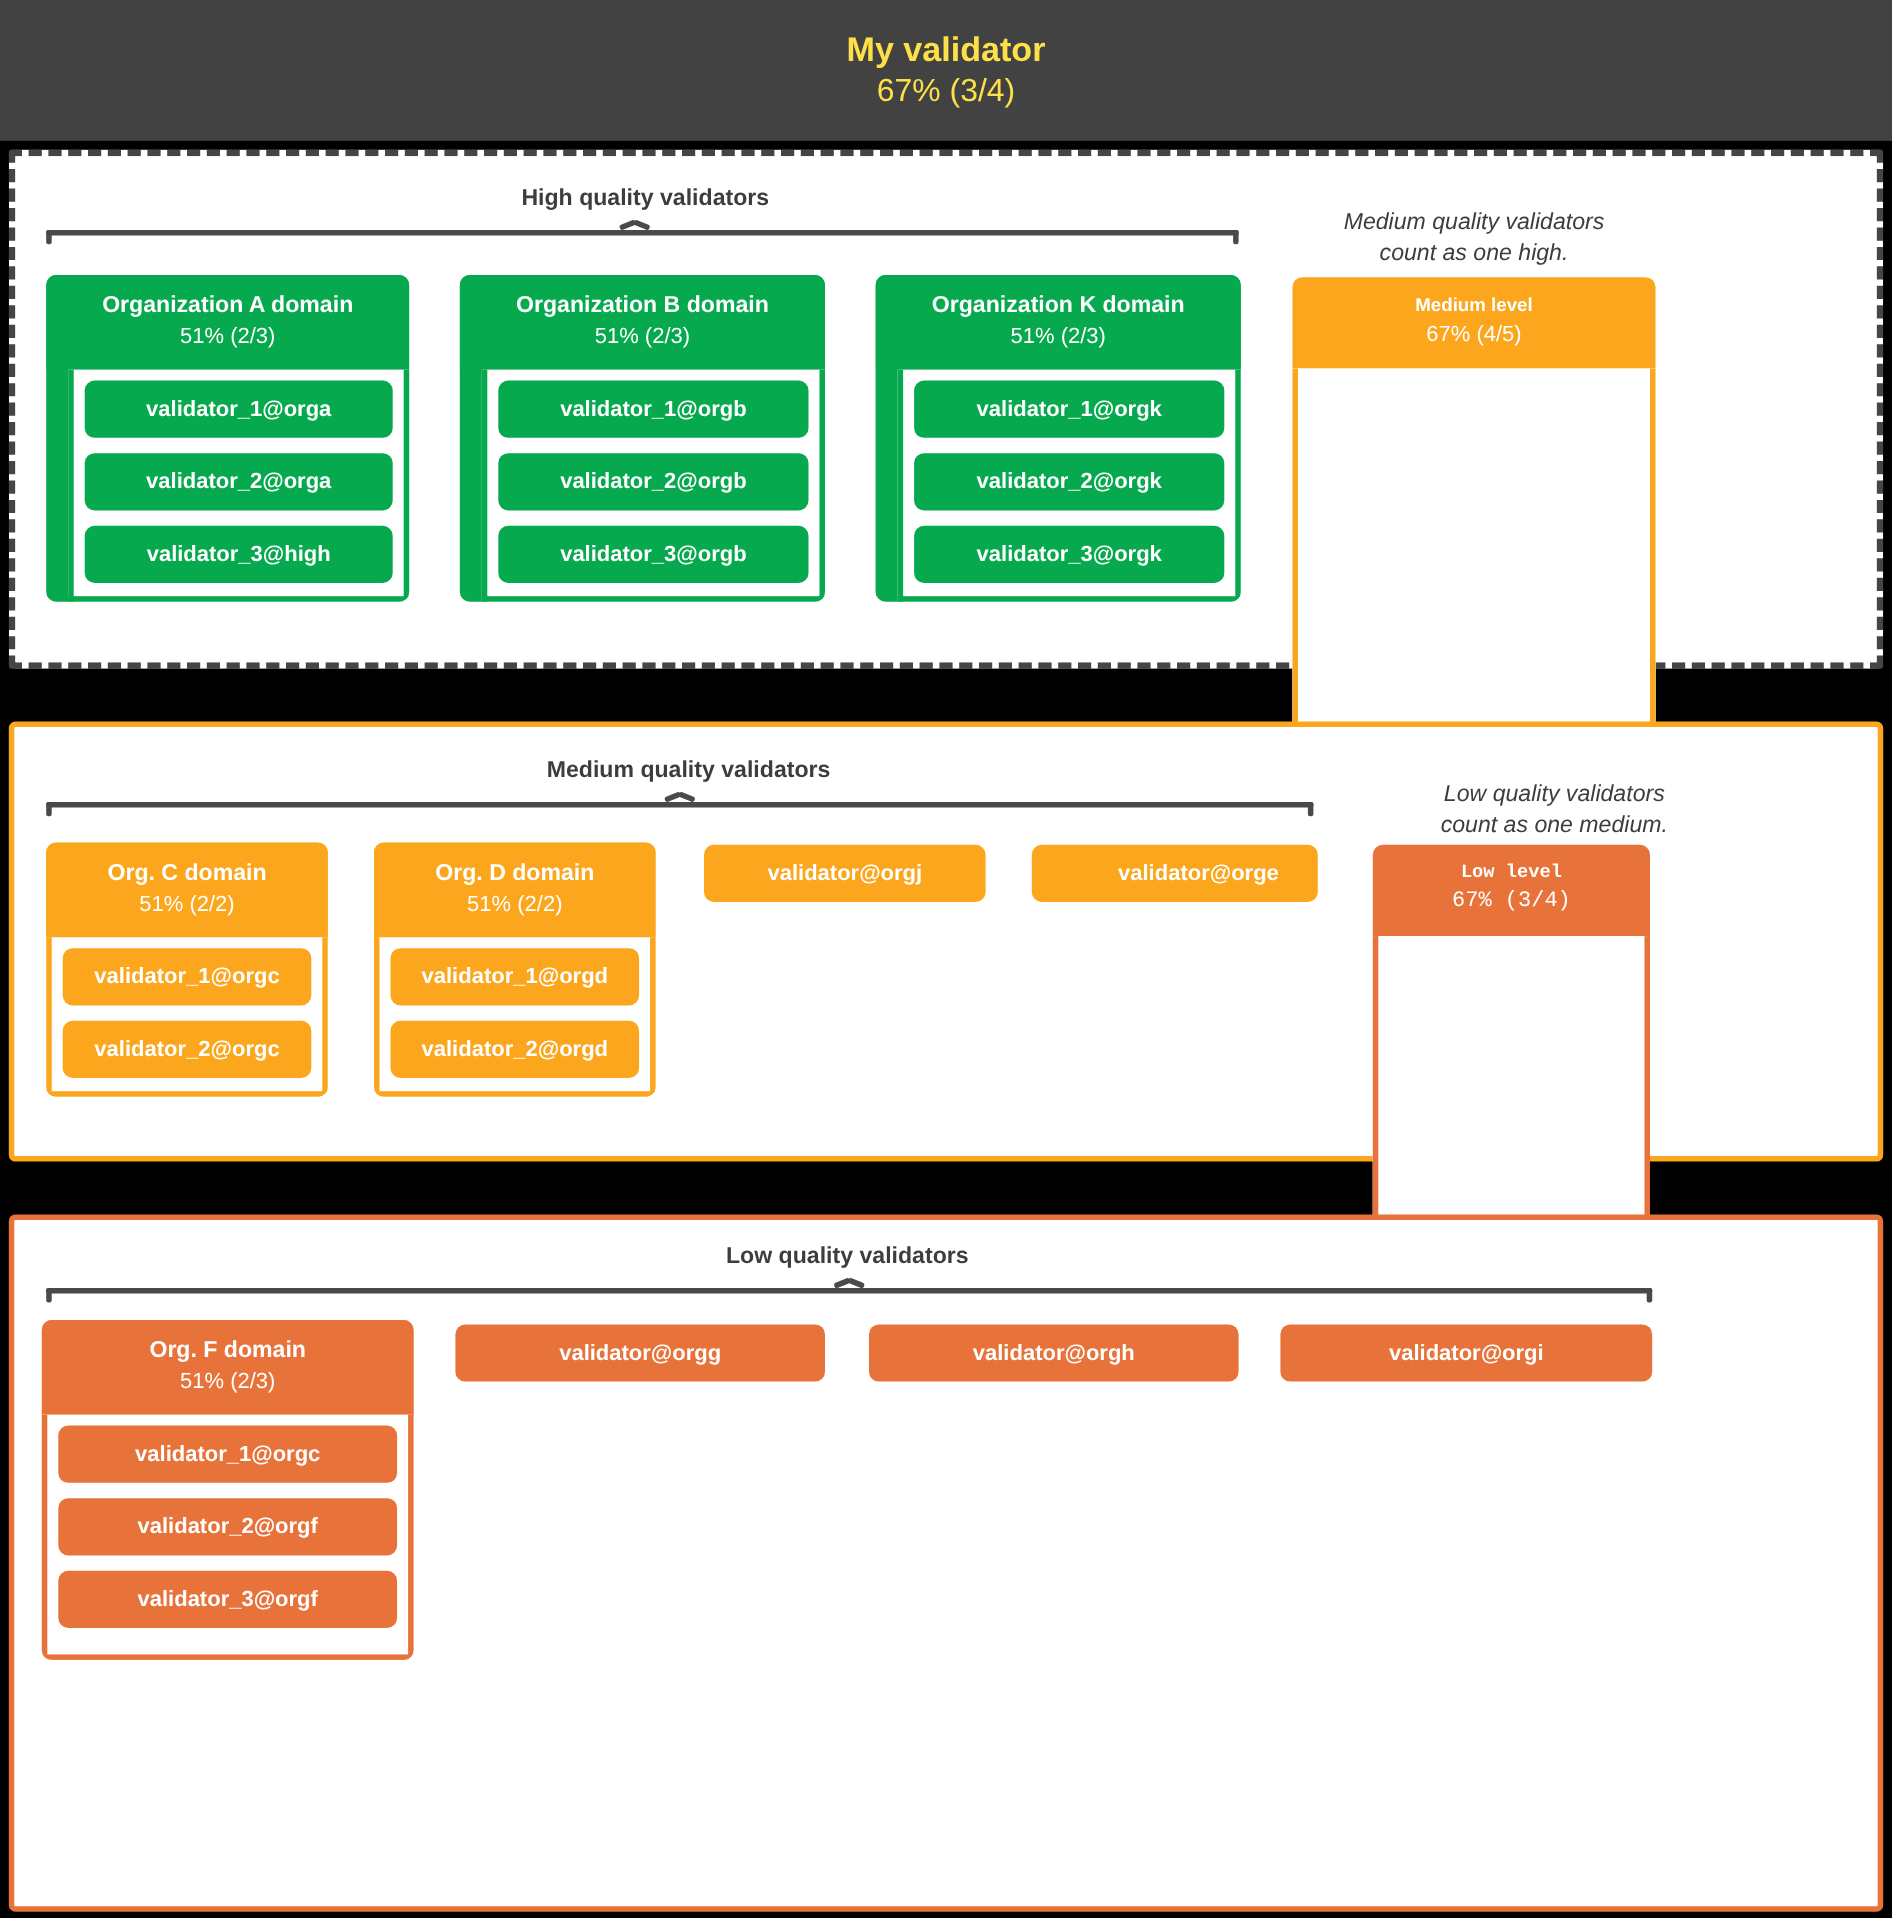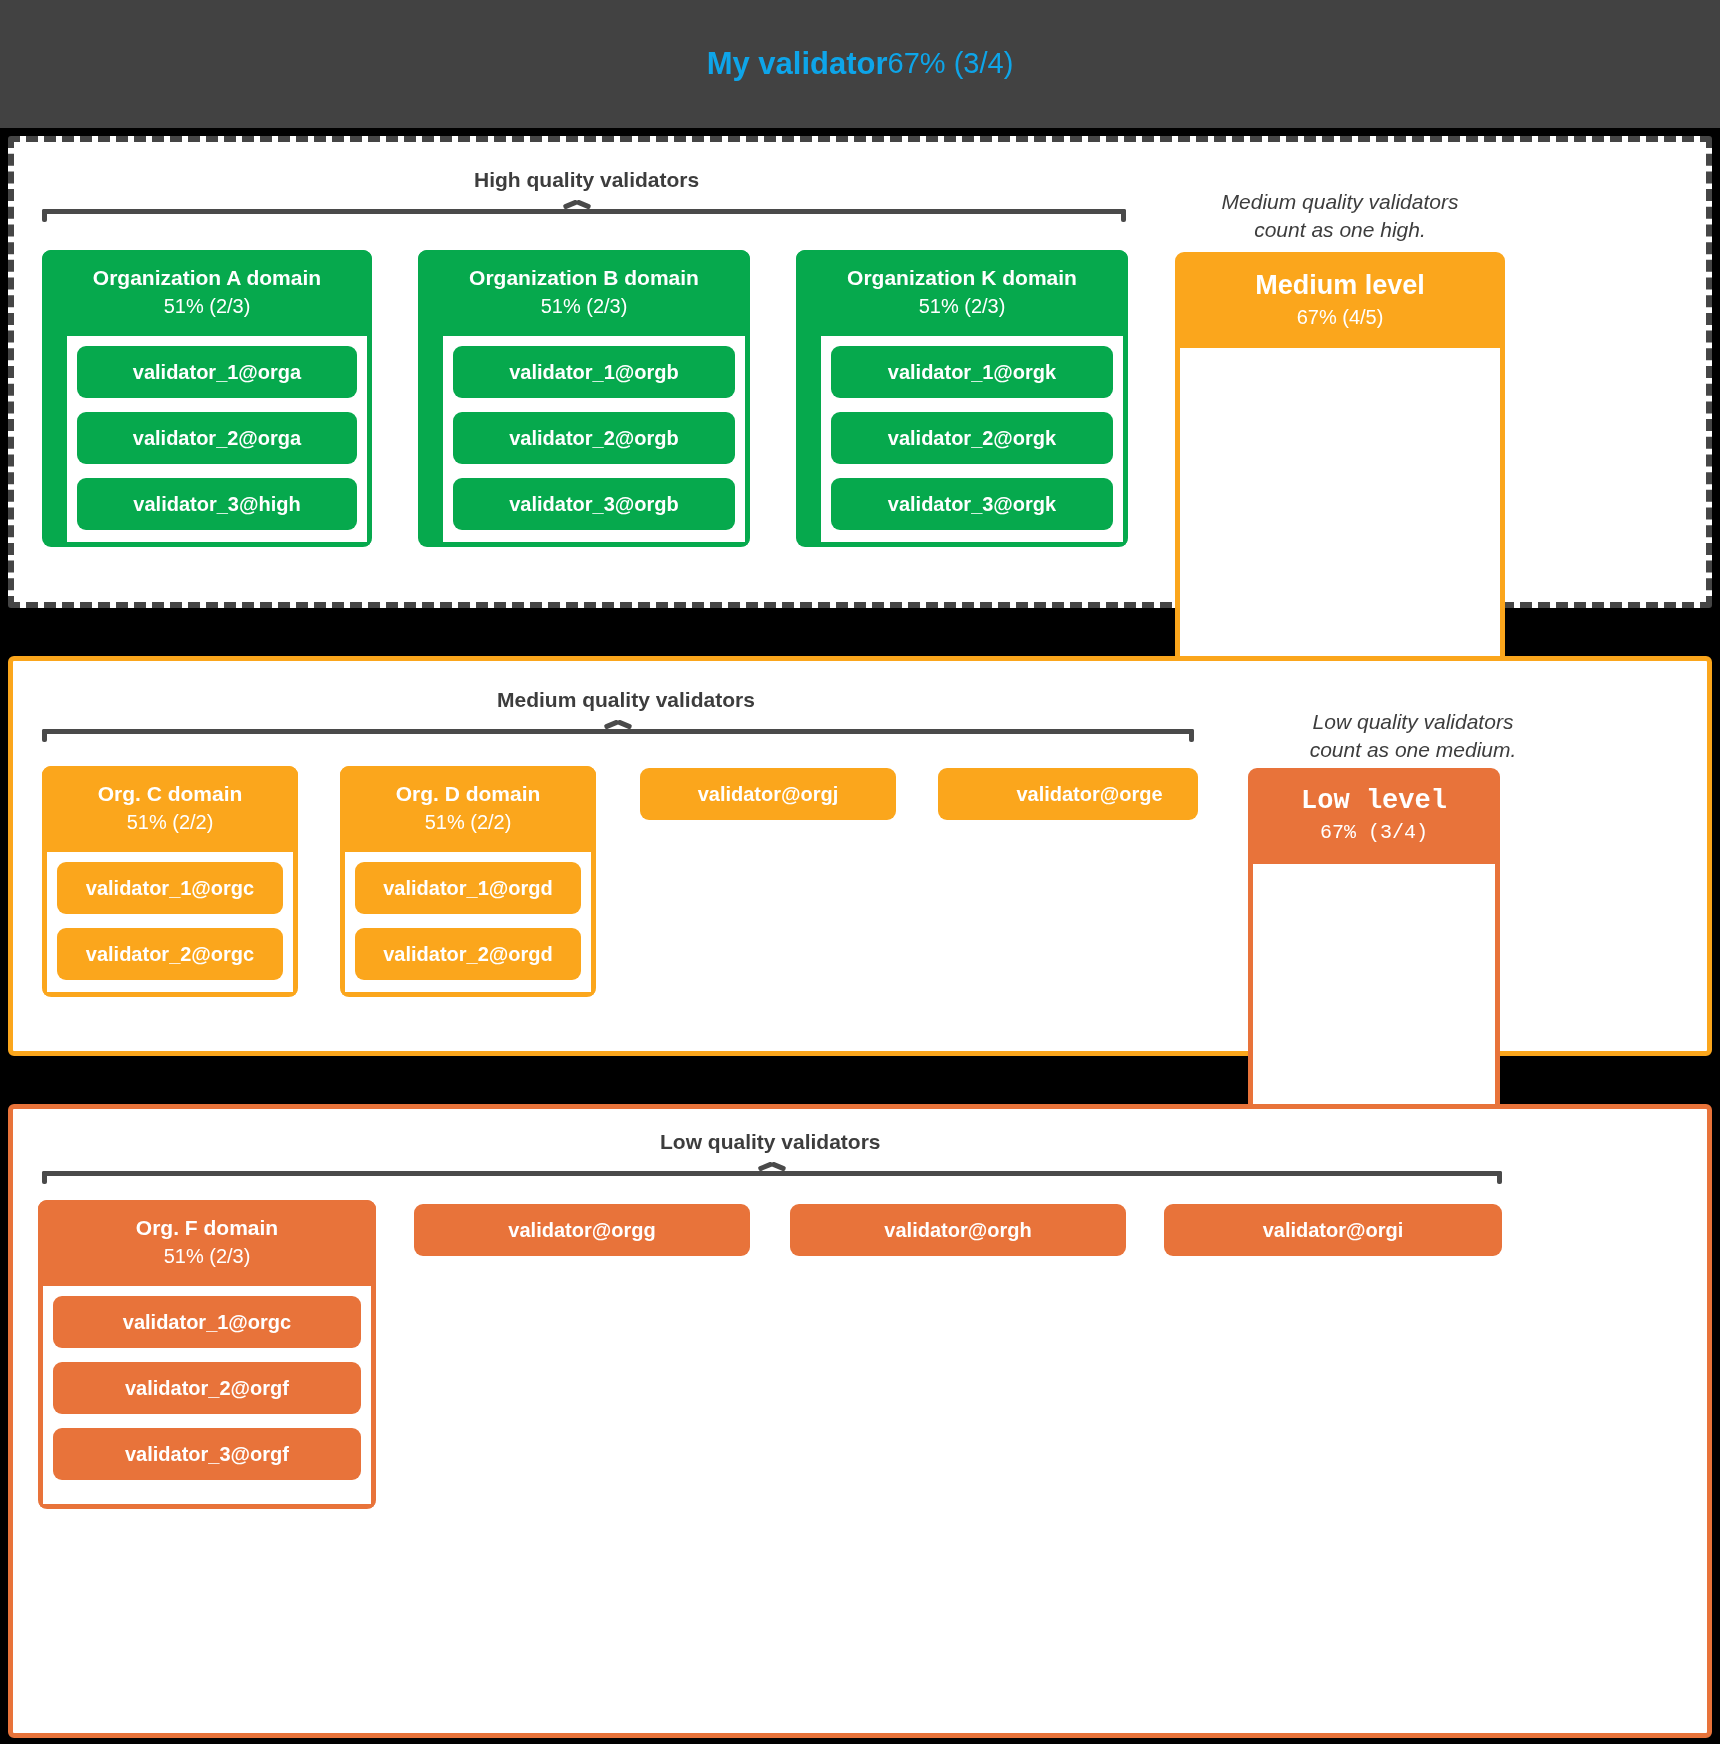--- a/index.html
+++ b/index.html
@@ -18,22 +18,23 @@
     overflow: hidden;
   }
 
   
   .header {
     position: absolute;
     left: 0; top: 0;
     width: 1720px;
     height: 128px;
     background: #424242;
-    color: #0ea5e9;
+    color: #fde047;
     display: flex;
+    flex-direction: column;
     align-items: center;
     justify-content: center;
   }
   .header-title {
     font-size: 31px;
     font-weight: bold;
     line-height: 1.25;
   }
   .header-sub {
     font-size: 29px;
@@ -181,21 +182,21 @@
     background: #ffffff;
     border-radius: 9px 9px 0 0;
   }
   .levelbox .lvl-head {
     color: #ffffff;
     text-align: center;
     padding: 15px 8px 17px 8px;
     border-radius: 9px 9px 0 0;
   }
   .levelbox .lvl-name {
-    font-size: 27px;
+    font-size: 17px;
     font-weight: bold;
     line-height: 1.35;
   }
   .levelbox .lvl-pct {
     font-size: 20px;
     line-height: 1.4;
   }
   .lvl-medium .lvl-head { background: #FBA61C; }
   .lvl-medium .lvl-body { border-left: 5px solid #FBA61C; border-right: 5px solid #FBA61C; }
   .lvl-low .lvl-head { background: #E8733A; font-family: Liberation Mono, monospace; }

